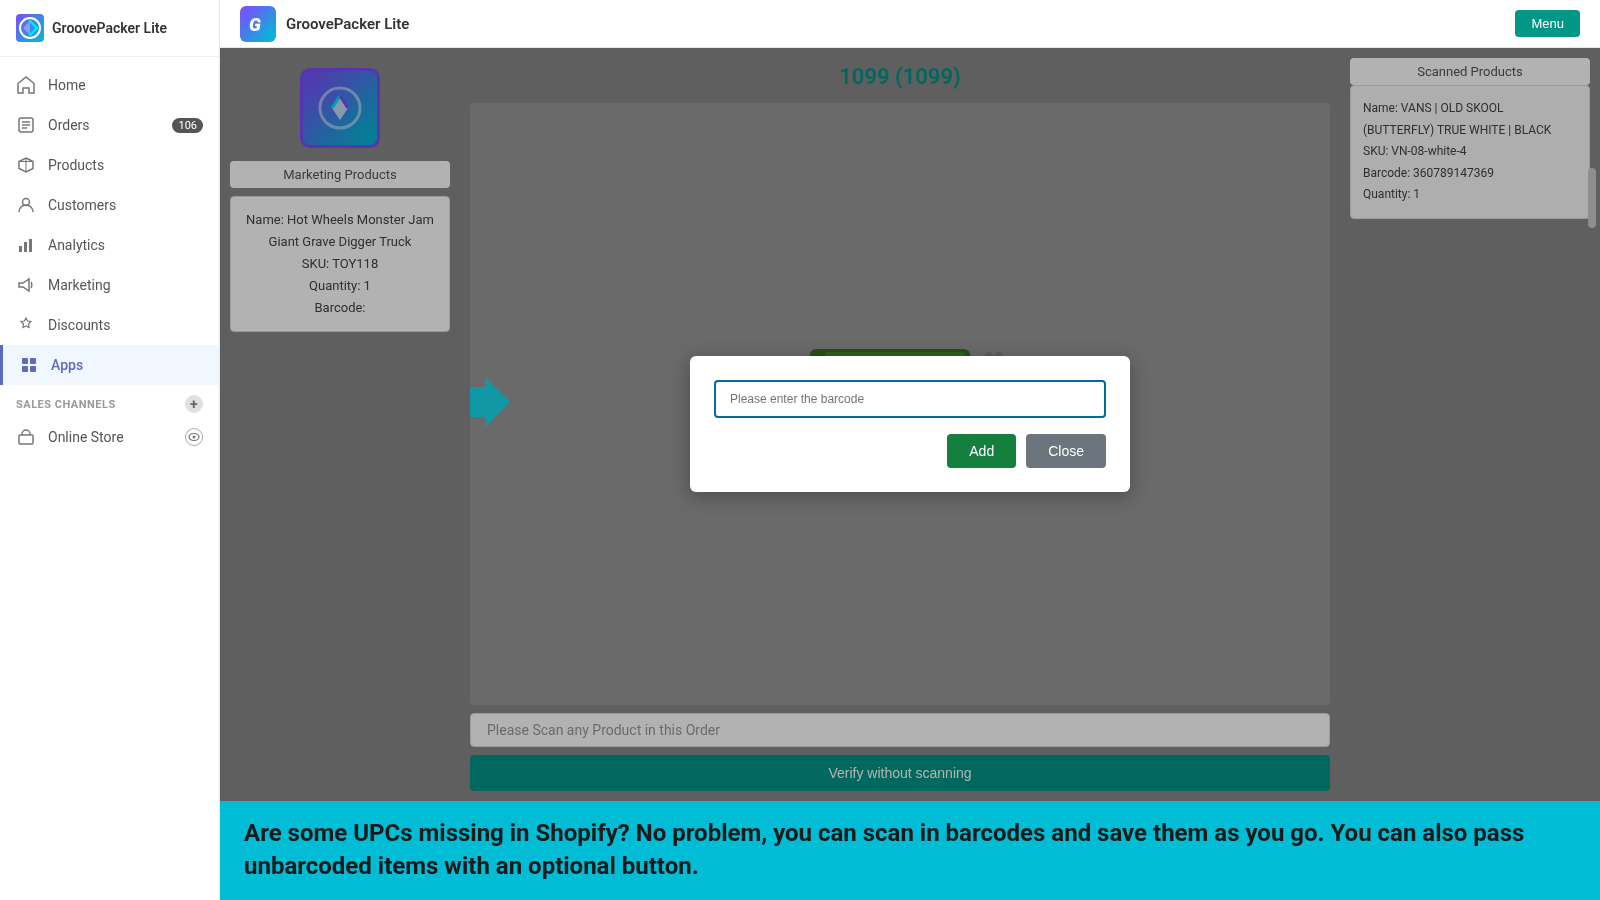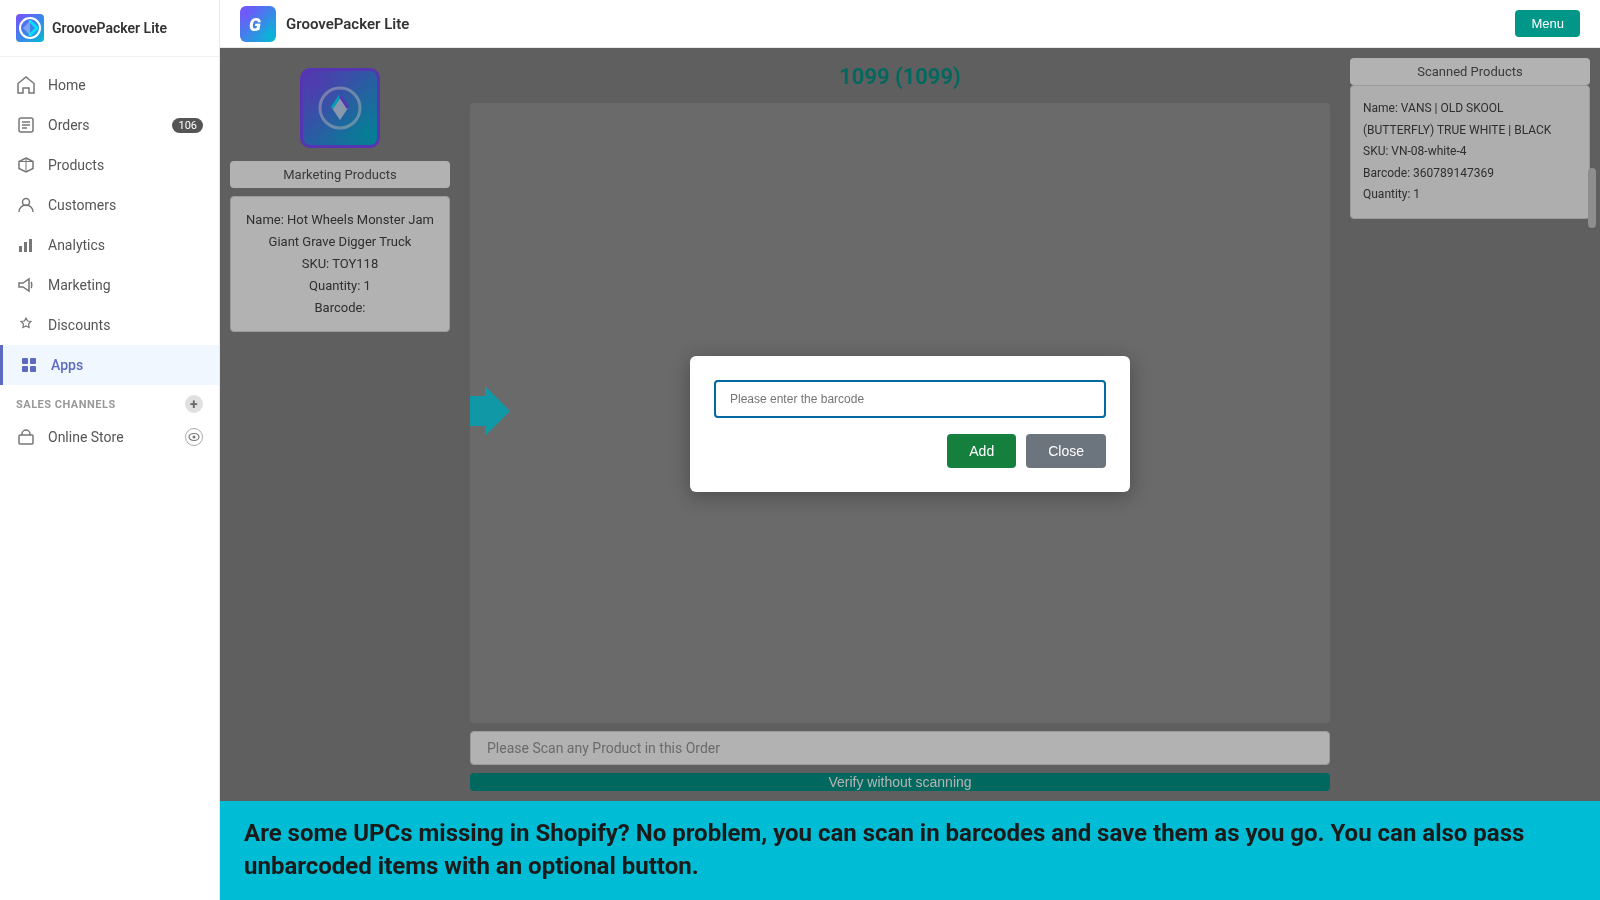--- a/index.html
+++ b/index.html
@@ -58,21 +58,21 @@
     .modal-overlay { position: absolute; top: 0; left: 0; right: 0; bottom: 0; background: rgba(0,0,0,0.3); display: flex; align-items: center; justify-content: center; z-index: 10; }
     .modal { background: #fff; border-radius: 6px; padding: 24px; width: 440px; box-shadow: 0 4px 20px rgba(0,0,0,0.3); }
     .modal-title { font-size: 20px; font-weight: 600; color: #333; margin-bottom: 16px; }
     .modal-input { width: 100%; border: 2px solid #0369a1; border-radius: 4px; padding: 10px 14px; font-size: 12px; color: #999; outline: none; margin-bottom: 16px; }
     .modal-actions { display: flex; justify-content: flex-end; gap: 10px; }
     .btn-add { background: #15803d; color: #fff; border: none; padding: 9px 22px; border-radius: 4px; font-size: 14px; cursor: pointer; }
     .btn-close { background: #6c757d; color: #fff; border: none; padding: 9px 22px; border-radius: 4px; font-size: 14px; cursor: pointer; }
 
     
     .scan-input-bar { background: #fff; border: 1px solid #ddd; border-radius: 4px; padding: 8px 16px; text-align: left; font-size: 14px; color: #999; width: 100%; }
-    .verify-btn { background: #009688; color: #fff; border: none; border-radius: 4px; padding: 1px; text-align: center; font-size: 14px; cursor: pointer; width: 100%; }
+    .verify-btn { background: #009688; color: #fff; border: none; border-radius: 4px; padding: 10px; text-align: center; font-size: 14px; cursor: pointer; width: 100%; }
 
     
     .bottom-banner { background: #00bcd4; padding: 16px 24px; flex-shrink: 0; }
     .bottom-banner-text { color: #1a1a1a; font-size: 24px; font-weight: 700; line-height: 1.4; }
   </style>
 </head>
 <body>
 
 <div class="app-wrapper">
 

